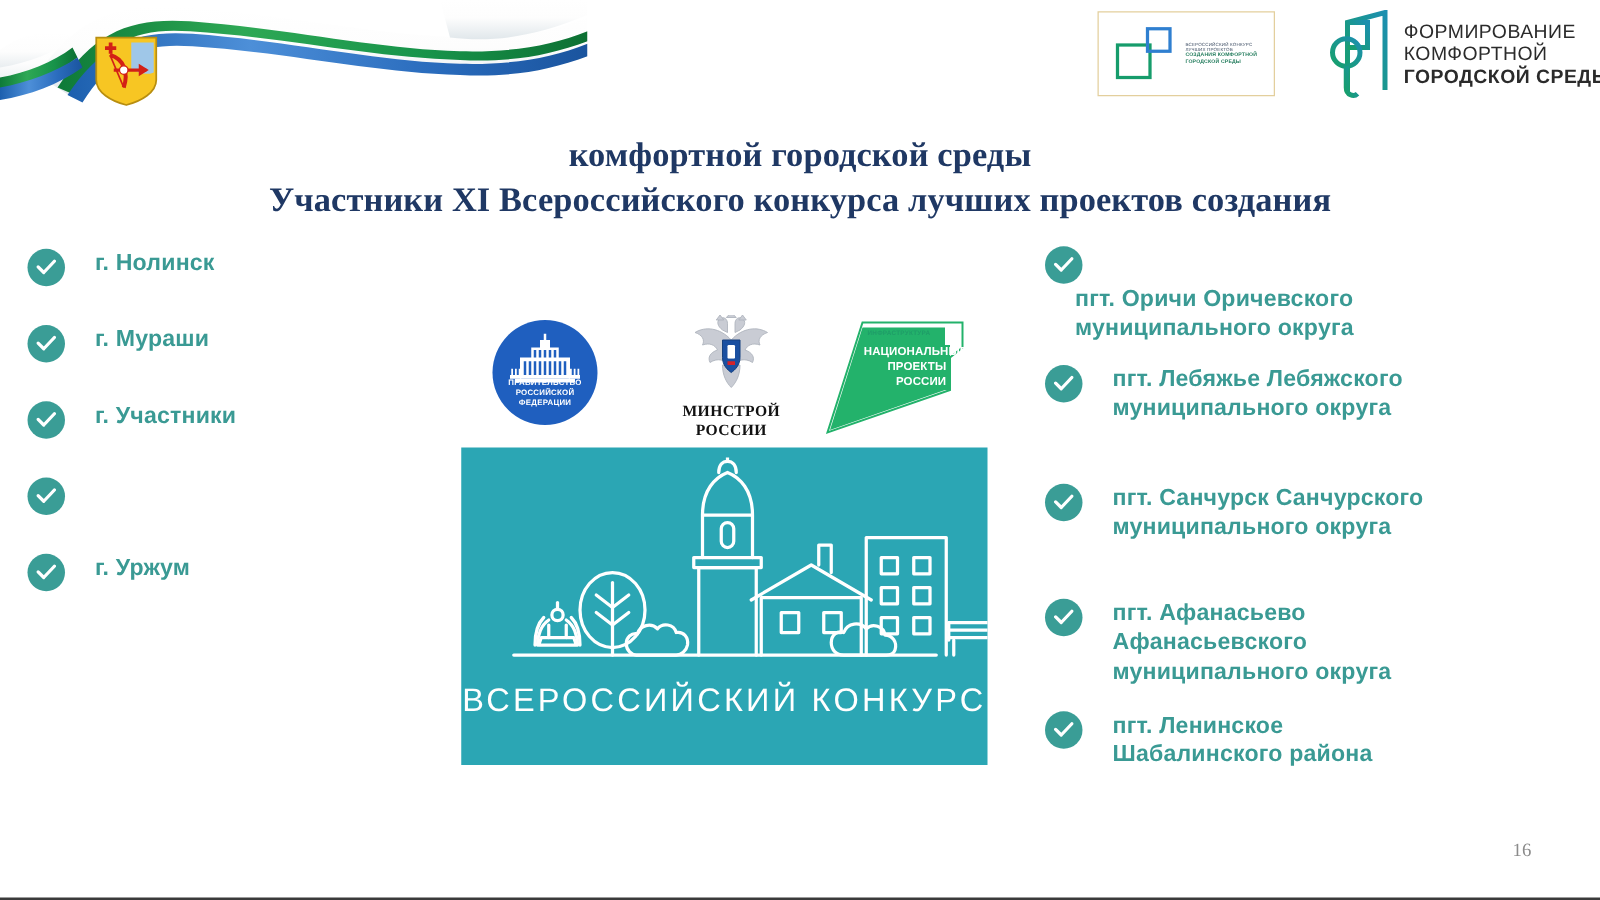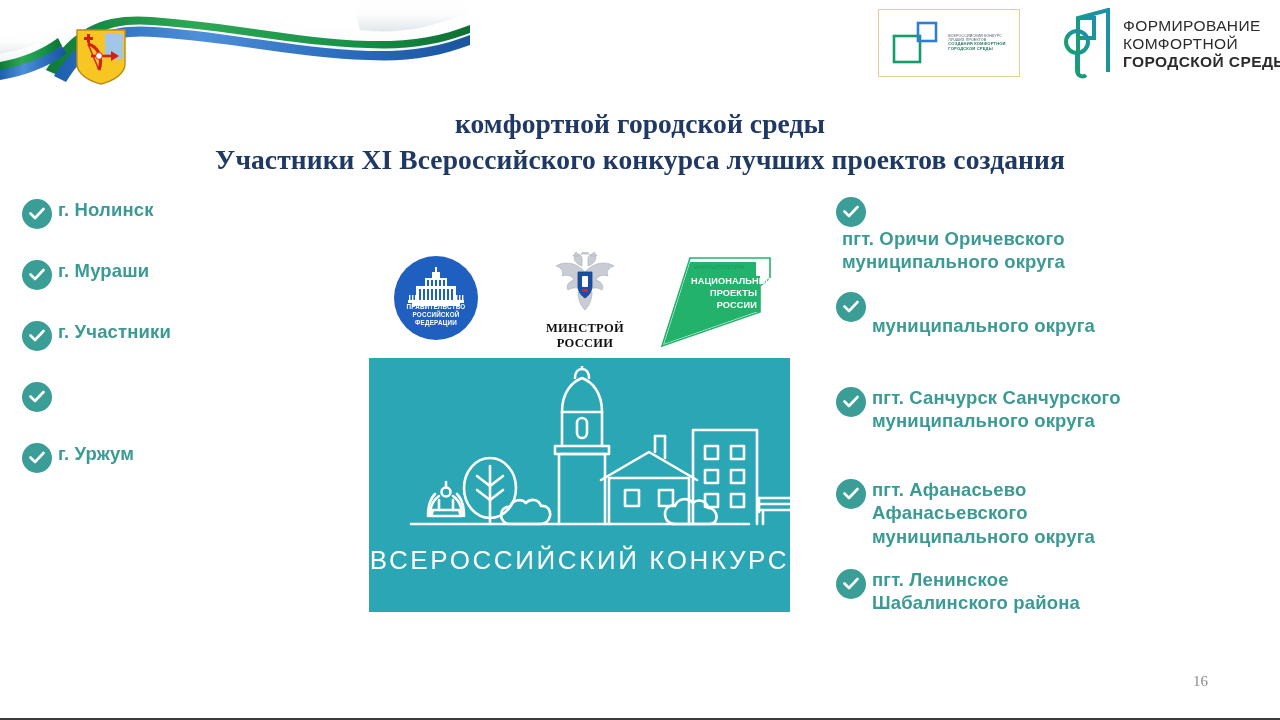--- a/index.html
+++ b/index.html
@@ -53,21 +53,21 @@
   .col-right{left:836px;top:196px;width:420px;}
 
   .item{display:flex;align-items:flex-start;}
   .col-left .item{height:61px;}
   .check{
     flex:0 0 auto;width:30px;height:30px;border-radius:50%;
     background:#3a9d96;position:relative;margin-top:1px;
   }
   .check svg{position:absolute;left:7px;top:8px;}
   .item-label{
-    margin-left:6px;
+    margin-left:24px;
     font-size:18.5px;
     font-weight:bold;
     color:#3a9a94;
     line-height:1.27;
     letter-spacing:.15px;
   }
   .col-right .item-label{font-size:18.5px;}
   .col-right .item{margin-bottom:0;}
 
   
@@ -96,21 +96,21 @@
   .panel{
     position:absolute;left:369px;top:358px;width:421px;height:254px;background:#2ba6b4;
   }
   .panel-caption{
     position:absolute;left:0;right:0;bottom:36px;text-align:center;
     color:#fff;font-size:26px;letter-spacing:2.6px;font-weight:500;
   }
 
   
   .pageno{
-    position:absolute;right:72px;bottom:30px;
+    position:absolute;right:55px;bottom:30px;
     font-size:15px;color:#8b8b8b;font-family:"Liberation Serif",serif;
   }
 </style>
 </head>
 <body>
 
 <div class="slide">
 
   <div class="ribbon">
     <svg width="470" height="96" viewBox="0 0 470 96">
@@ -277,21 +277,21 @@
       </span>
     </div>
 
     <div class="item" style="height:95px;">
       <span class="check">
         <svg width="16" height="14" viewBox="0 0 16 14">
             <path d="M1.5,6.5 L6,11 L14.5,2" fill="none" stroke="#fff" stroke-width="2.6" stroke-linecap="round" stroke-linejoin="round"></path>
           </svg>
       </span>
       <span class="item-label">
-        <br>
+        <span>пгт. Лебяжье Лебяжского</span><br>
         <span>муниципального округа</span>
       </span>
     </div>
 
     <div class="item" style="height:92px;">
       <span class="check">
         <svg width="16" height="14" viewBox="0 0 16 14">
             <path d="M1.5,6.5 L6,11 L14.5,2" fill="none" stroke="#fff" stroke-width="2.6" stroke-linecap="round" stroke-linejoin="round"></path>
           </svg>
       </span>

